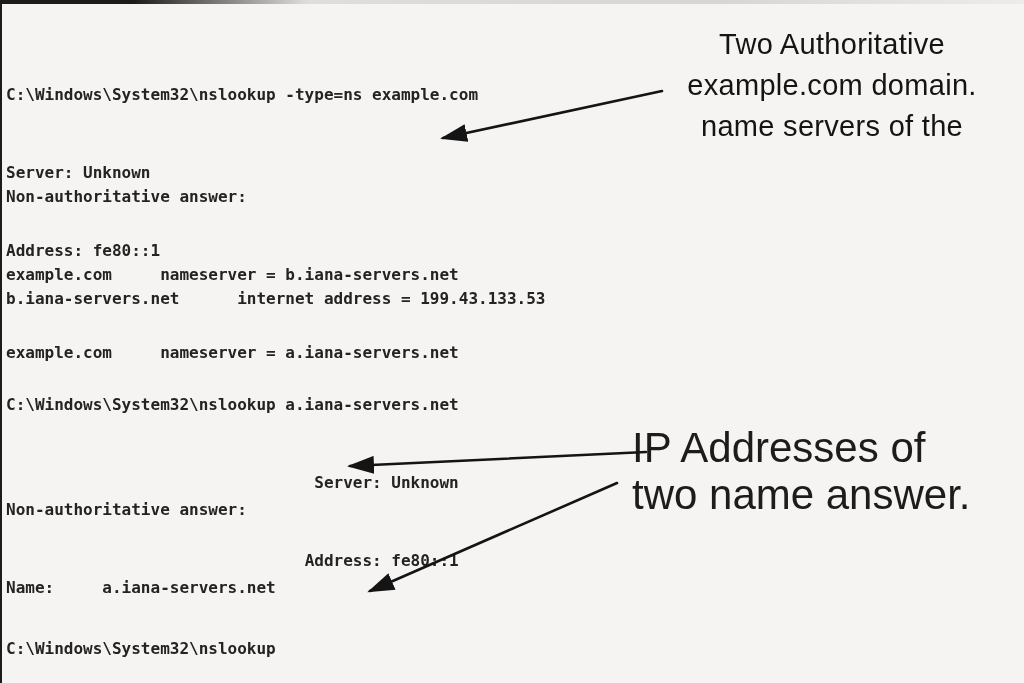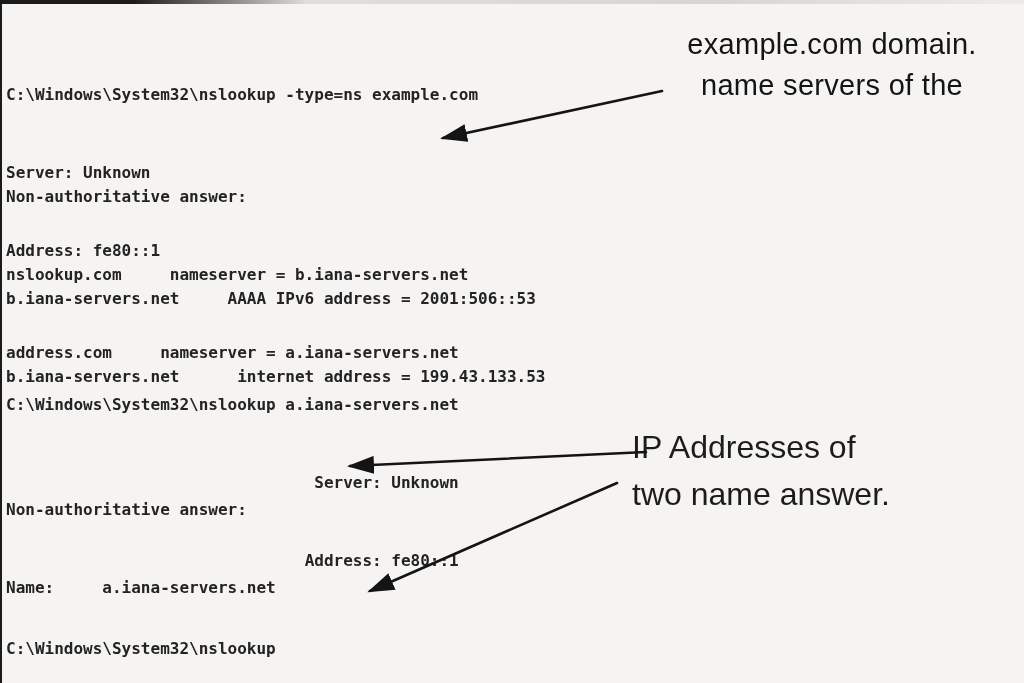--- a/index.html
+++ b/index.html
@@ -44,21 +44,21 @@
   .note1 {
     position: absolute; left: 640px; top: 24px; width: 384px;
     text-align: center;
     font-size: 29px; line-height: 41px; font-weight: 500;
     letter-spacing: 0.3px;
     color: #141414;
   }
   .note2 {
     position: absolute; left: 632px; top: 424px; width: 392px;
     text-align: left;
-    font-size: 32px; line-height: 47px; font-weight: 400;
+    font-size: 42px; line-height: 47px; font-weight: 400;
     color: #1c1c1c;
   }
   svg.arrows {
     position: absolute; left: 0; top: 0;
     width: 1024px; height: 683px;
     pointer-events: none;
   }
 </style>
 </head>
 <body>
@@ -69,26 +69,25 @@
   <div class="edge-left"></div>
 
   <div class="tblock b1">
     <div>C:\Windows\System32\nslookup -type=ns example.com</div>
     <div>Server: Unknown</div>
     <div>Address: fe80::1</div>
   </div>
 
   <div class="tblock b2">
     <div>Non-authoritative answer:</div>
-    <div>nslookup.com     nameserver = b.iana-servers.net</div>
-    <div>address.com     nameserver = a.iana-servers.net</div>
+    <div>example.com     nameserver = b.iana-servers.net</div>
+    <div>example.com     nameserver = a.iana-servers.net</div>
   </div>
 
   <div class="tblock b3">
-    <div>b.iana-servers.net     AAAA IPv6 address = 2001:506::53</div>
     <div>b.iana-servers.net      internet address = 199.43.133.53</div>
   </div>
 
   <div class="tblock b4">
     <div>C:\Windows\System32\nslookup a.iana-servers.net</div>
     <div>Server: Unknown</div>
     <div>Address: fe80::1</div>
   </div>
 
   <div class="tblock b5">
@@ -97,20 +96,21 @@
     
   </div>
 
   <div class="tblock b6">
     <div>C:\Windows\System32\nslookup</div>
     
     
   </div>
 
   <div class="note1">
+    <div>Two Authoritative</div>
     <div>example.com domain.</div>
     <div>name servers of the</div>
   </div>
 
   <div class="note2">
     <div>IP Addresses of</div>
     <div>two name answer.</div>
   </div>
 
   <svg class="arrows" viewBox="0 0 1024 683">

